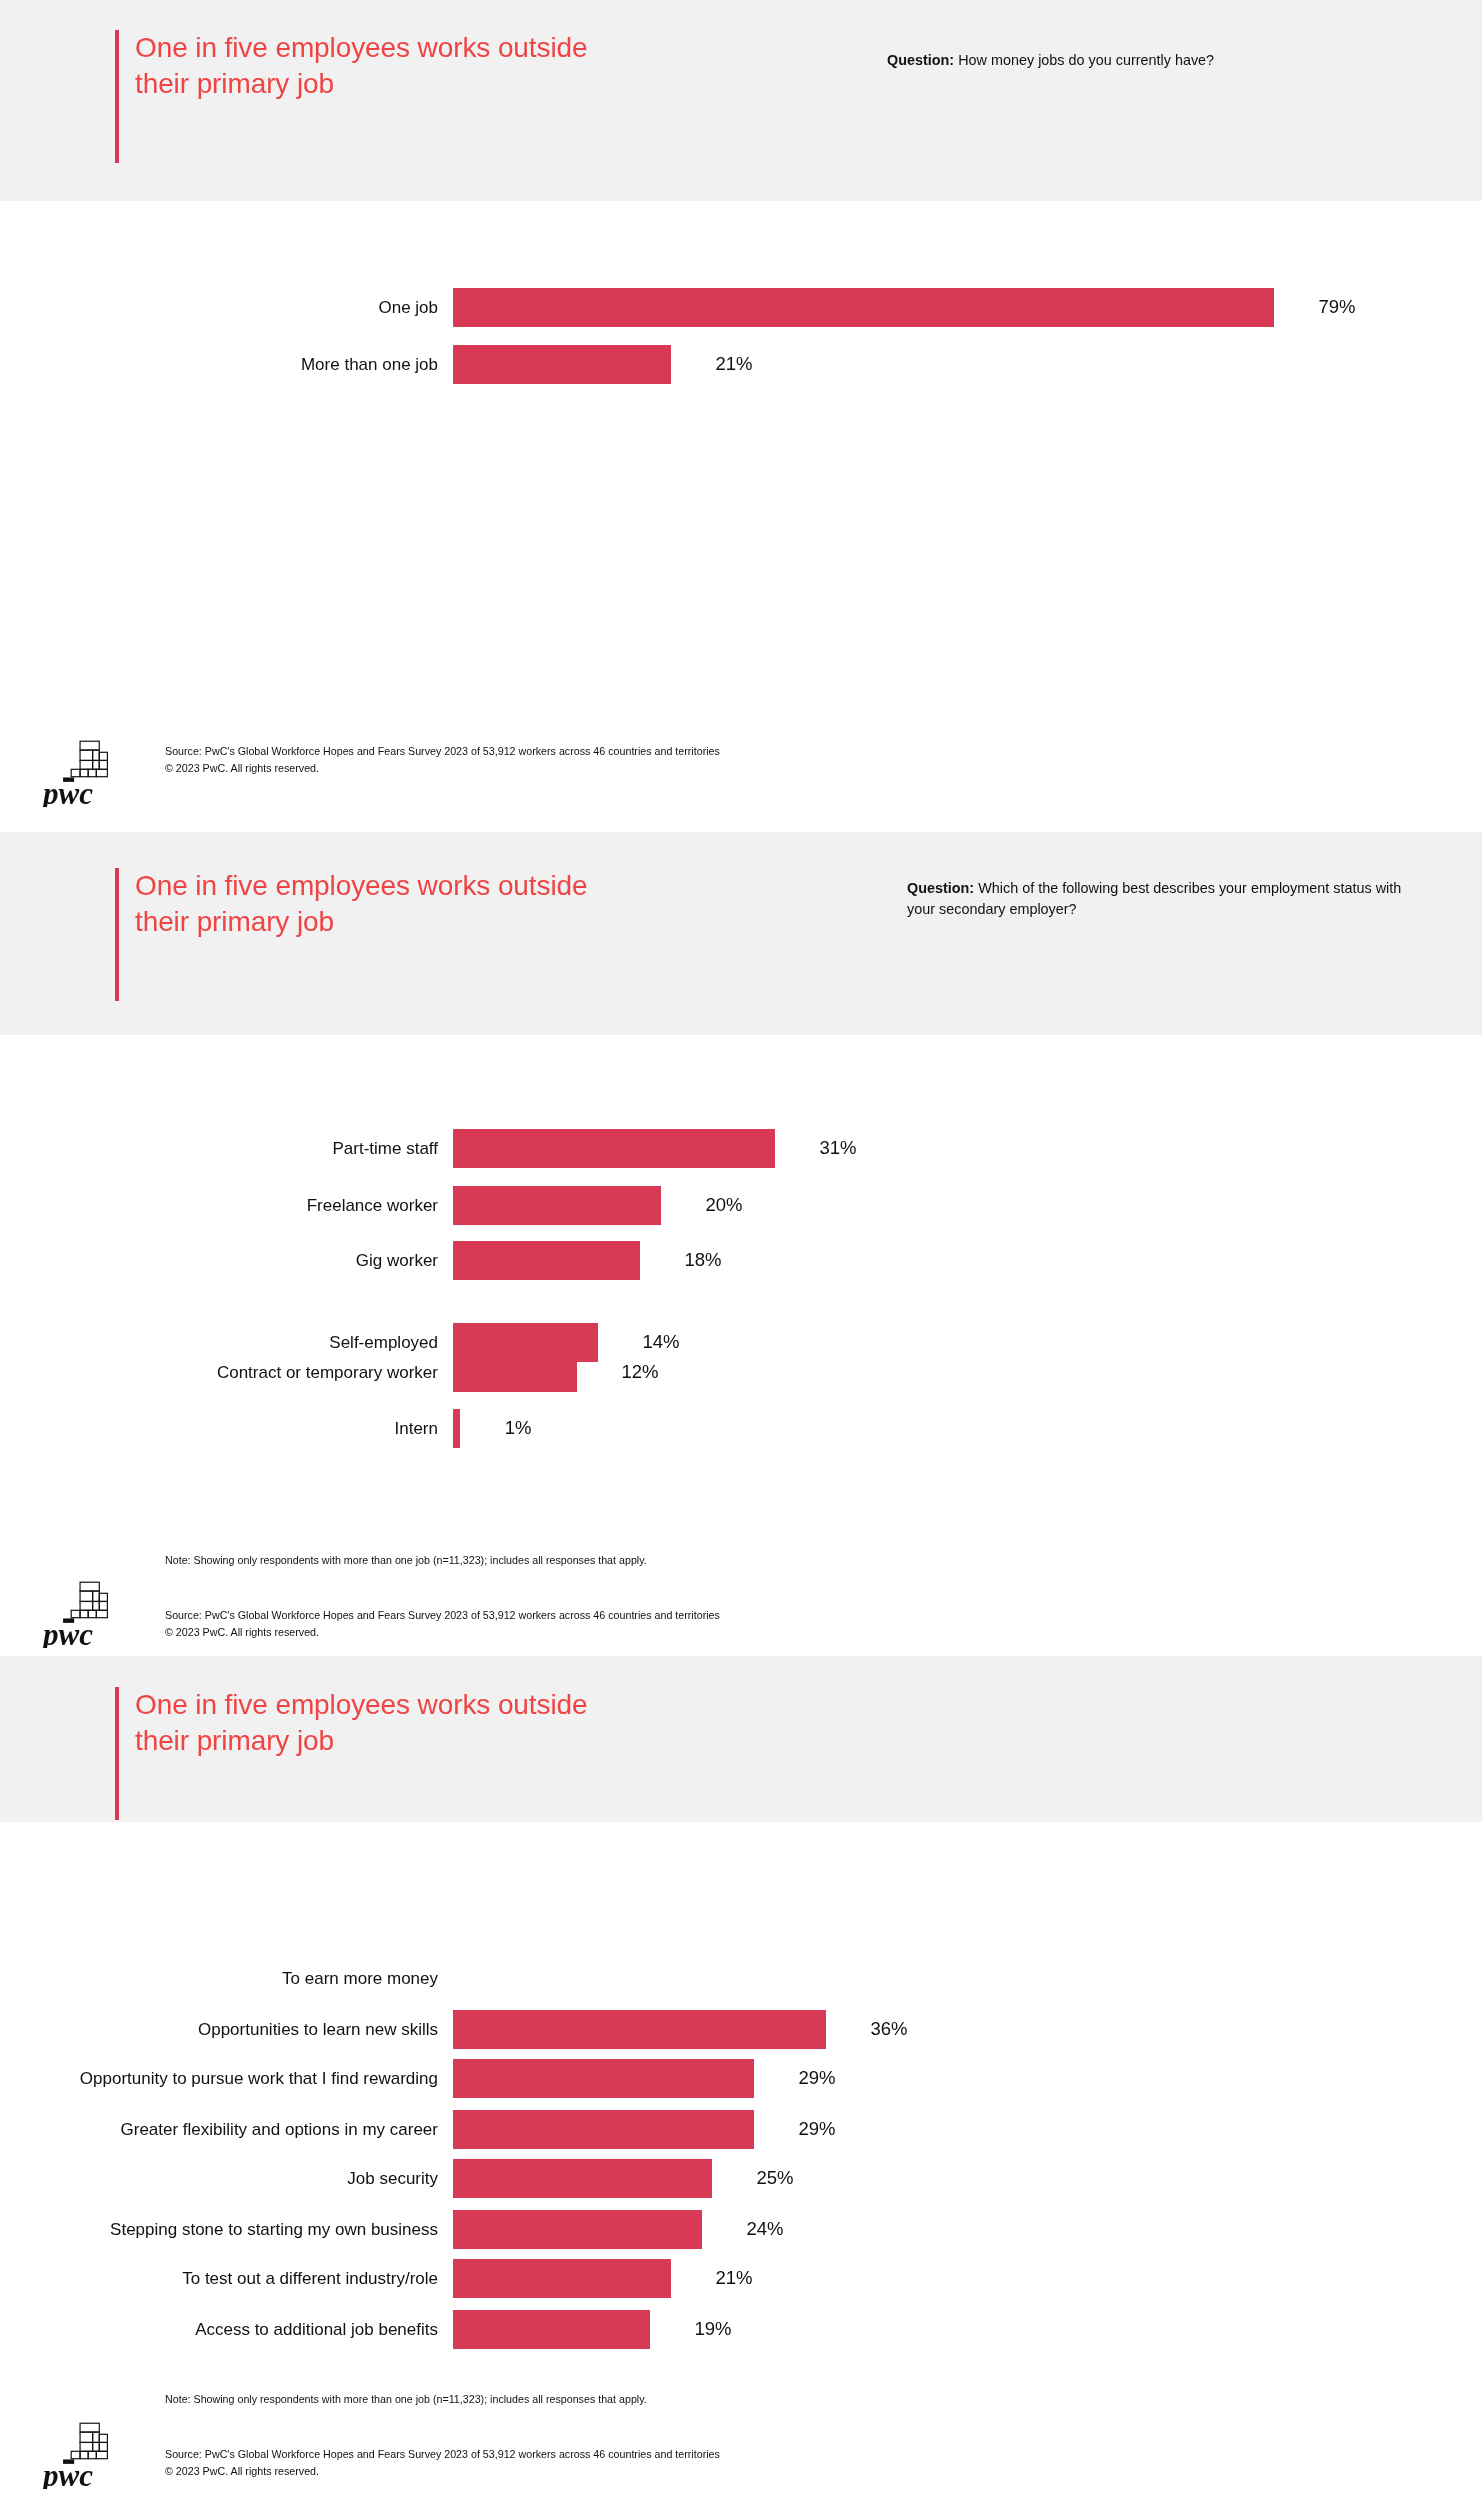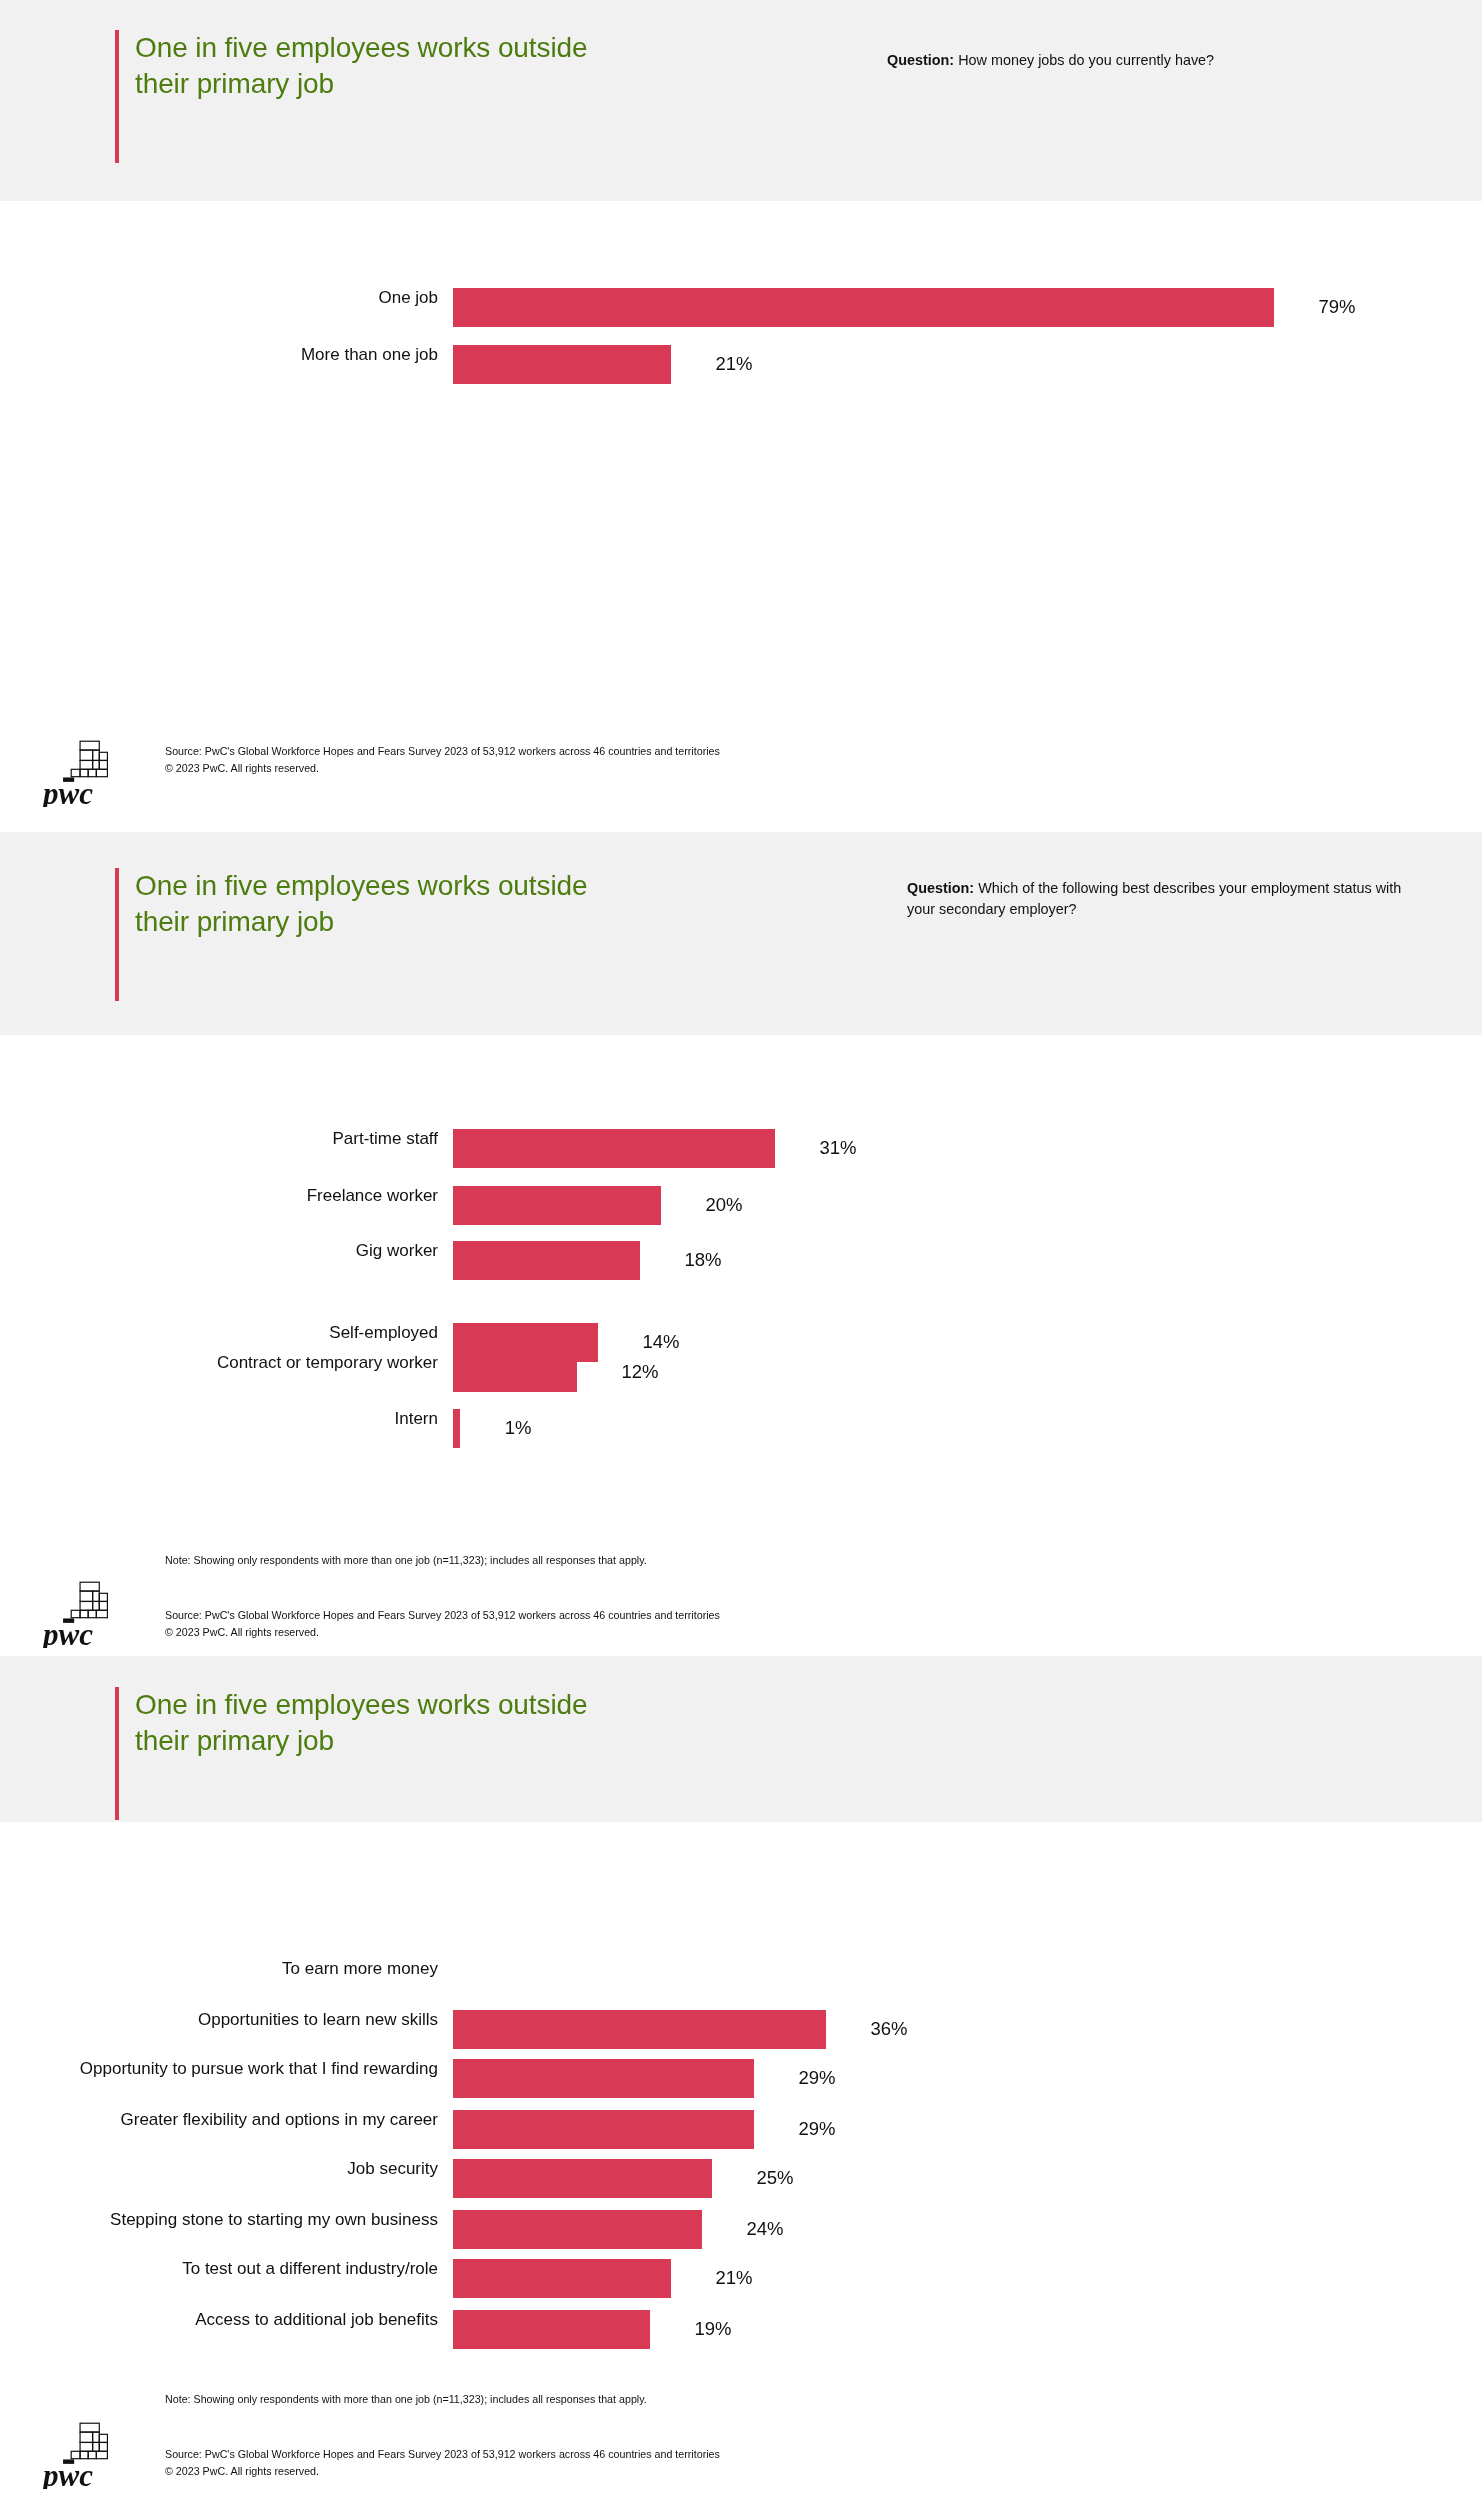--- a/index.html
+++ b/index.html
@@ -39,21 +39,21 @@
   .tw-3 { left: 115px; top: 31px; height: 133px; }
 
   .accent-rule {
     width: 3.7px;
     background: #d83a56;
     flex: 0 0 3.7px;
   }
   .slide-title {
     font-size: 28px;
     line-height: 1.28;
-    color: #4d7c0f;
+    color: #ef4444;
     font-weight: 400;
     padding-left: 16.3px;
     letter-spacing: -0.1px;
     white-space: pre-line;
     max-width: 637px;
   }
 
   .question-block {
     position: absolute;
     font-size: 14.4px;
@@ -61,20 +61,21 @@
     color: #111111;
     max-width: 504px;
   }
   .qb-1 { left: 887px; top: 50px; }
   .question-block .q-label { font-weight: 700; }
   .bar-row {
     position: absolute;
     left: 0;
     height: 36px;
     display: flex;
+    align-items: center;
   }
   .bar-label {
     width: 453px;
     text-align: right;
     padding-right: 15px;
     font-size: 17px;
     color: #111111;
     line-height: 1;
     white-space: nowrap;
   }

